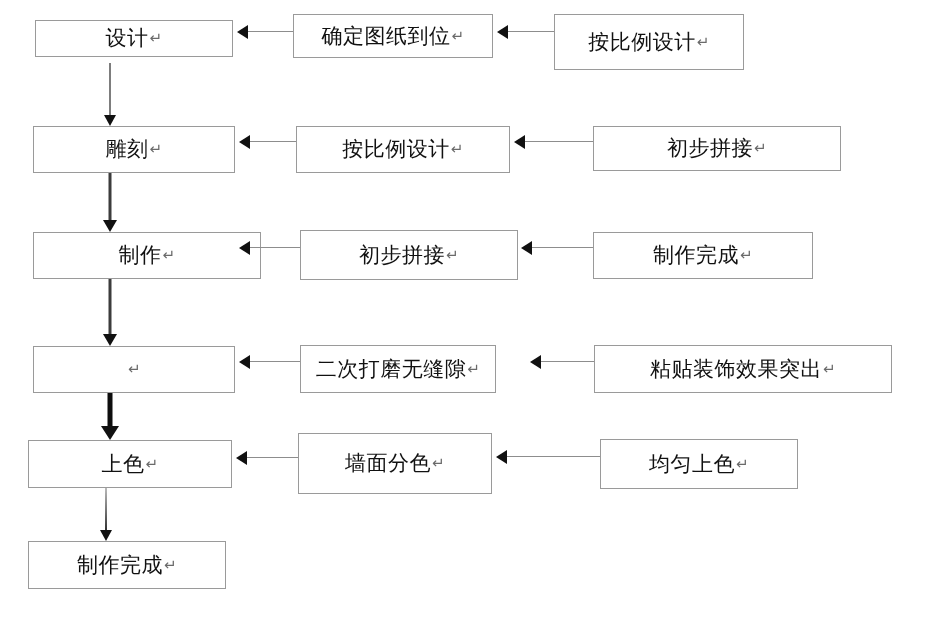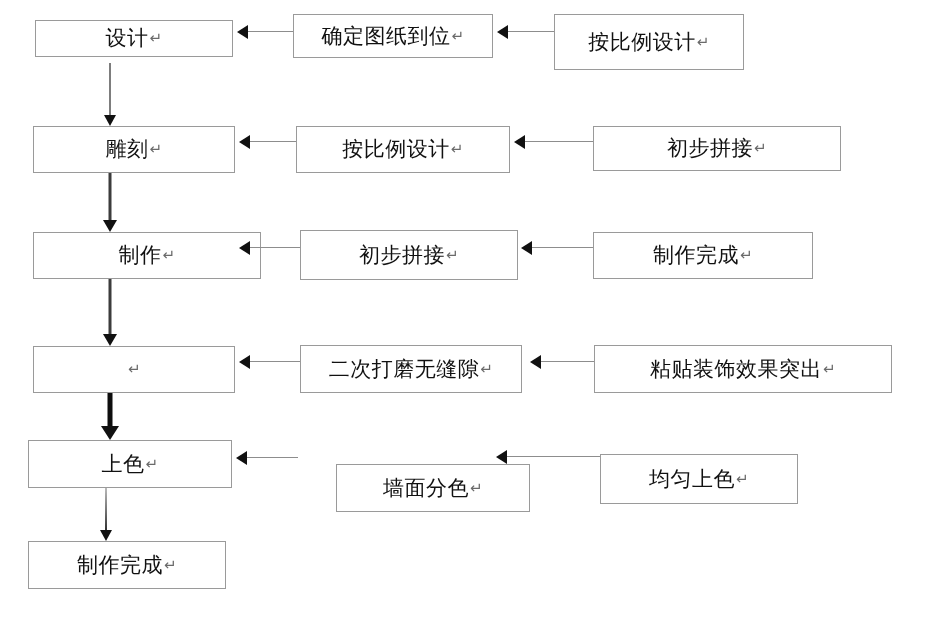--- a/index.html
+++ b/index.html
@@ -140,37 +140,37 @@
       <span class="label">初步拼接</span>
       <span class="cr">↵</span>
     </div>
     <div class="node" style="left: 593px; top: 232px; width: 220px; height: 47px; border-color: rgb(154, 154, 154);">
       <span class="label">制作完成</span>
       <span class="cr">↵</span>
     </div>
     <div class="node" style="left: 33px; top: 346px; width: 202px; height: 47px; border-color: rgb(154, 154, 154);">
       <span class="cr">↵</span>
     </div>
-    <div class="node" style="left: 300px; top: 345px; width: 222px; height: 48px; border-color: rgb(154, 154, 154); text-align: center;">
+    <div class="node" style="left: 300px; top: 345px; width: 196px; height: 48px; border-color: rgb(154, 154, 154); text-align: center;">
       <span class="label">二次打磨无缝隙</span>
       <span class="cr">↵</span>
     </div>
     <div class="node" style="left: 594px; top: 345px; width: 298px; height: 48px; border-color: rgb(154, 154, 154);">
       <span class="label">粘贴装饰效果突出</span>
       <span class="cr">↵</span>
     </div>
     <div class="node" style="left: 28px; top: 440px; width: 204px; height: 48px; border-color: rgb(154, 154, 154); text-align: right;">
       <span class="label">上色</span>
       <span class="cr">↵</span>
     </div>
-    <div class="node" style="left: 298px; top: 464px; width: 194px; height: 48px; border-color: rgb(154, 154, 154); margin-left: 38px;">
+    <div class="node" style="left: 298px; top: 433px; width: 194px; height: 61px; border-color: rgb(154, 154, 154);">
       <span class="label">墙面分色</span>
       <span class="cr">↵</span>
     </div>
-    <div class="node" style="left: 600px; top: 454px; width: 198px; height: 50px; border-color: rgb(154, 154, 154);">
+    <div class="node" style="left: 600px; top: 439px; width: 198px; height: 50px; border-color: rgb(154, 154, 154);">
       <span class="label">均匀上色</span>
       <span class="cr">↵</span>
     </div>
     <div class="node" style="left: 28px; top: 541px; width: 198px; height: 48px; border-color: rgb(154, 154, 154);">
       <span class="label">制作完成</span>
       <span class="cr">↵</span>
     </div>
     <div class="h-arrow" style="left: 237px; top: 25px; width: 56px;">
       <div class="line" style="background: rgb(141, 141, 141);"></div>
       <div class="head" style="border-right-color: rgb(17, 17, 17);"></div>

